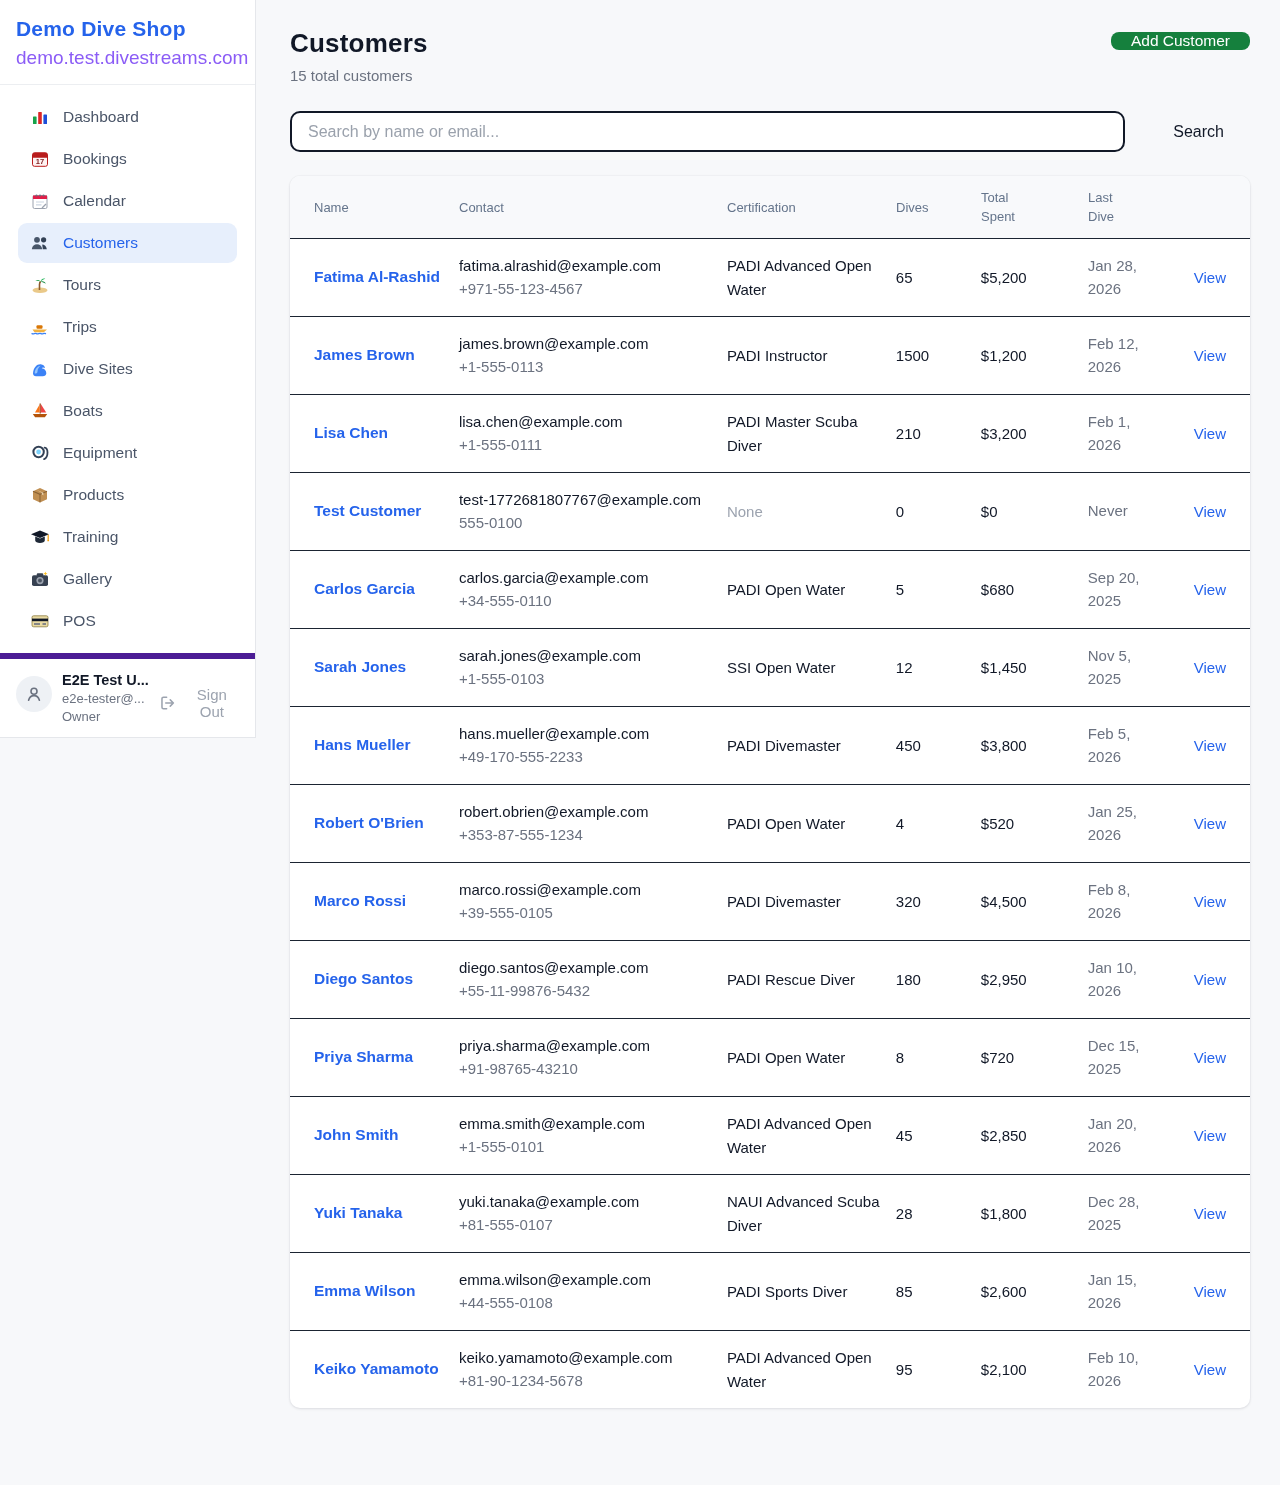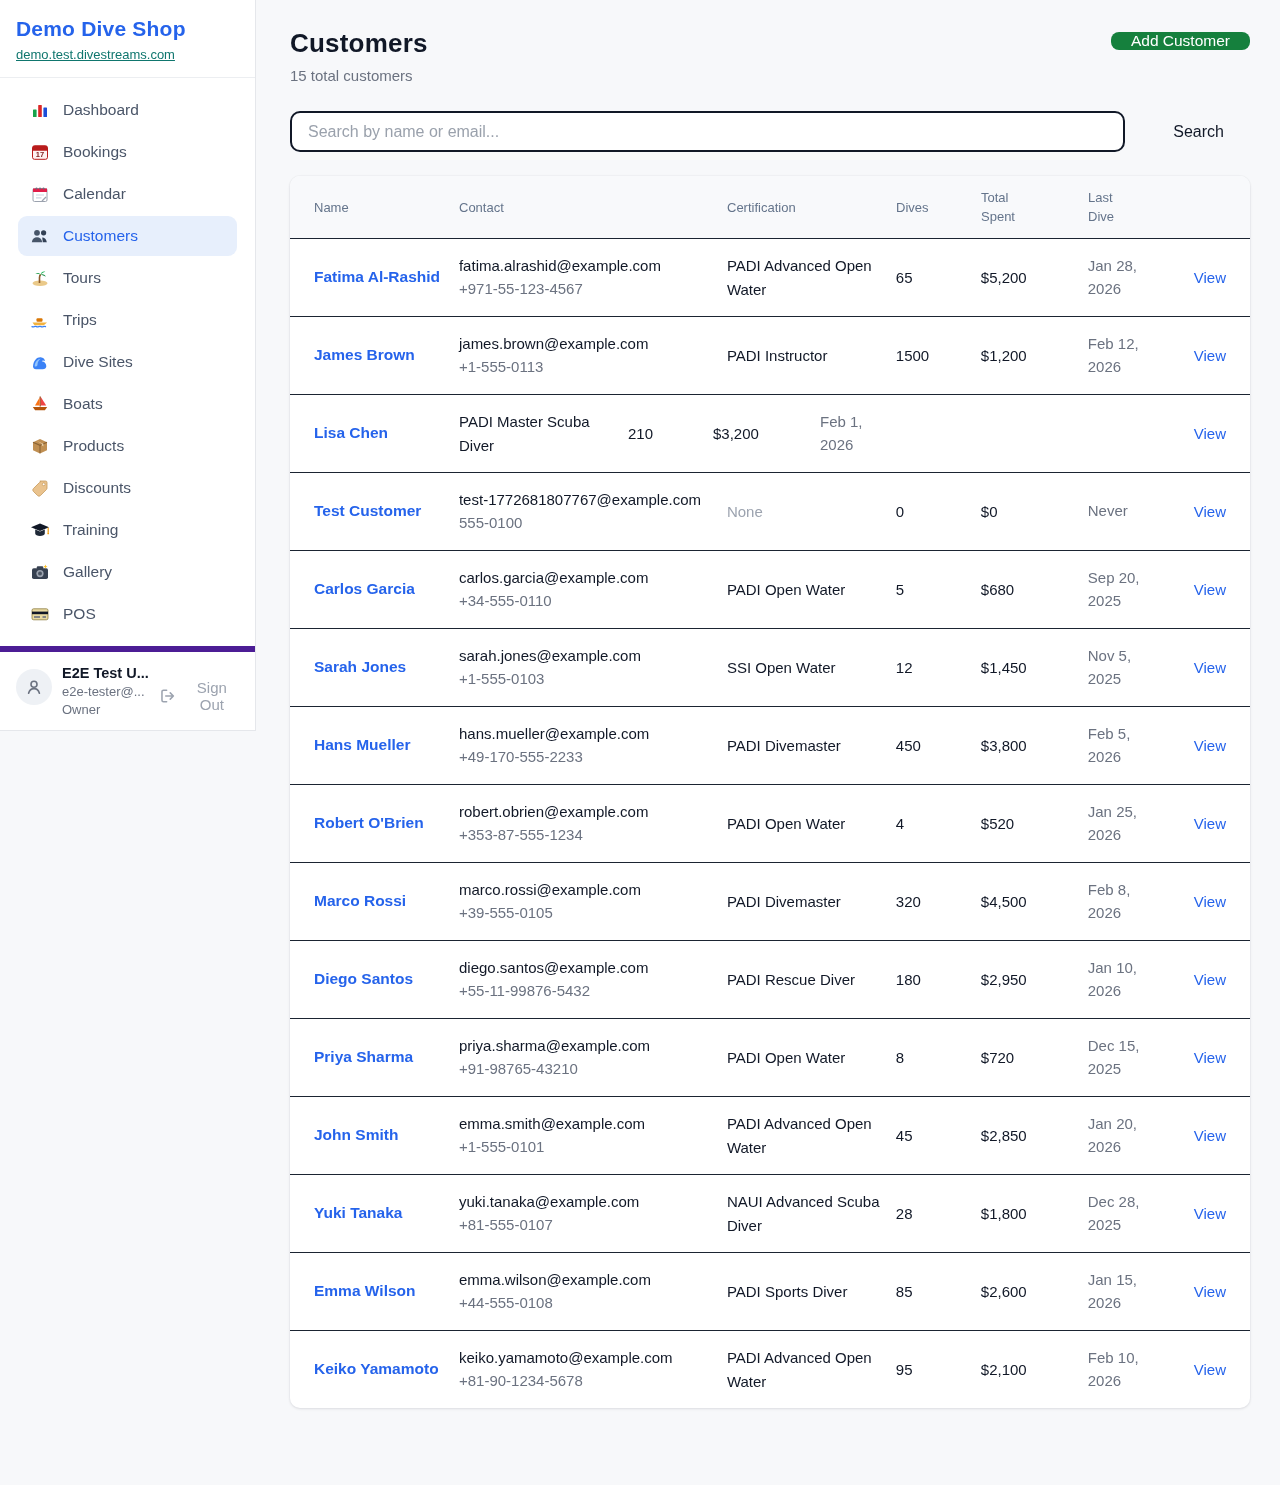--- a/index.html
+++ b/index.html
@@ -15,21 +15,21 @@
 
   
   .sidebar {
     position:absolute; left:0; top:0; width:256px;
     background:#ffffff;
     border-right:1px solid #e5e7eb;
     border-bottom:1px solid #e5e7eb;
   }
   .side-head { padding:17px 16px 15px; border-bottom:1px solid #eceef1; }
   .brand { color:#2563eb; font-size:21px; font-weight:bold; letter-spacing:.2px; }
-  .domain { color:#0f766e; font-size:13px; margin-top:6px;text-decoration:underline; }
+  .domain { color:#8b5cf6; font-size:19px; margin-top:6px; }
   .nav { padding:12px 18px 10px; }
   .nav-item {
     display:flex; align-items:center; gap:13px;
     padding:10px 12px; margin-bottom:2px;
     border-radius:9px; color:#4a5568; font-size:15.5px; cursor:pointer;
   }
   .nav-item.active { background:#e7effc; color:#2563eb; font-weight:500; }
   .nav-icon { width:20px; height:20px; display:inline-flex; flex:0 0 20px; }
   .nav-icon svg { width:20px; height:20px; }
 
@@ -199,36 +199,37 @@
             <path d="M10.8 3l5.4 8.6h-5.4z" fill="#ef4444"></path>
             <path d="M9.6 3.6L5 11.6h4.6z" fill="#f97316"></path>
             <path d="M2.8 13h14.4l-2.3 3.2H5.1z" fill="#b45309"></path>
           </svg>
         </span>
         <span>Boats</span>
       </div>
       <div class="nav-item">
         <span class="nav-icon">
           <svg viewBox="0 0 20 20">
+            <circle cx="8.6" cy="9" r="5.2" fill="none" stroke="#334155" stroke-width="2"></circle>
+            <circle cx="8.6" cy="9" r="2.4" fill="#7dd3fc"></circle>
+            <path d="M14.6 4.6c2.2.3 2.9 2.3 2.9 4.9 0 2.9-.7 5.6-3.4 6.6" fill="none" stroke="#334155" stroke-width="1.8" stroke-linecap="round"></path>
+          </svg>
+        </span>
+        <span>Equipment</span>
+      </div>
+      <div class="nav-item">
+        <span class="nav-icon">
+          <svg viewBox="0 0 20 20">
             <path d="M3 6.2l7-3.2 7 3.2v8l-7 3.2-7-3.2z" fill="#c08f52"></path>
             <path d="M3 6.2l7 3.1 7-3.1" fill="none" stroke="#8a6334" stroke-width="1.1"></path>
             <path d="M10 9.3v8" stroke="#8a6334" stroke-width="1.1"></path>
             <path d="M6.4 4.7l7 3.1v2.4l-1.6-.8V7.8z" fill="#e8cfa8"></path>
           </svg>
         </span>
         <span>Products</span>
-      </div>
-      <div class="nav-item">
-        <span class="nav-icon">
-          <svg viewBox="0 0 20 20">
-            <path d="M9.8 3h5.7a1.5 1.5 0 0 1 1.5 1.5v5.7a2 2 0 0 1-.6 1.4l-6 6a2 2 0 0 1-2.8 0l-4.2-4.2a2 2 0 0 1 0-2.8l6-6a2 2 0 0 1 1.4-.6z" fill="#eac38e" stroke="#c79a5d" stroke-width=".8"></path>
-            <circle cx="13.7" cy="6.3" r="1.4" fill="#fff" stroke="#c79a5d" stroke-width=".8"></circle>
-          </svg>
-        </span>
-        <span>Discounts</span>
       </div>
       <div class="nav-item">
         <span class="nav-icon">
           <svg viewBox="0 0 20 20">
             <path d="M10 3.5l9 3.8-9 3.8-9-3.8z" fill="#111827"></path>
             <path d="M5.2 9.6v4c0 1.3 2.2 2.4 4.8 2.4s4.8-1.1 4.8-2.4v-4l-4.8 2z" fill="#1f2937"></path>
             <path d="M18.2 7.8v5" stroke="#f59e0b" stroke-width="1.2"></path>
             <circle cx="18.2" cy="13.4" r=".9" fill="#f59e0b"></circle>
           </svg>
         </span>
@@ -324,20 +325,24 @@
             <div class="phone">+1-555-0113</div>
           </div>
           <div class="c-cert"><span class="cert-text">PADI Instructor</span></div>
           <div class="c-dives"><span class="dives-text">1500</span></div>
           <div class="c-spent"><span class="spent-text">$1,200</span></div>
           <div class="c-last"><span class="last-text">Feb 12, 2026</span></div>
           <div class="c-view"><a class="view-link">View</a></div>
         </div>
         <div class="trow">
           <div class="c-name"><a class="name-link">Lisa Chen</a></div>
+          <div class="c-contact">
+            <div class="email">lisa.chen@example.com</div>
+            <div class="phone">+1-555-0111</div>
+          </div>
           <div class="c-cert"><span class="cert-text">PADI Master Scuba Diver</span></div>
           <div class="c-dives"><span class="dives-text">210</span></div>
           <div class="c-spent"><span class="spent-text">$3,200</span></div>
           <div class="c-last"><span class="last-text">Feb 1, 2026</span></div>
           <div class="c-view"><a class="view-link">View</a></div>
         </div>
         <div class="trow">
           <div class="c-name"><a class="name-link">Test Customer</a></div>
           <div class="c-contact">
             <div class="email">test-1772681807767@example.com</div>

